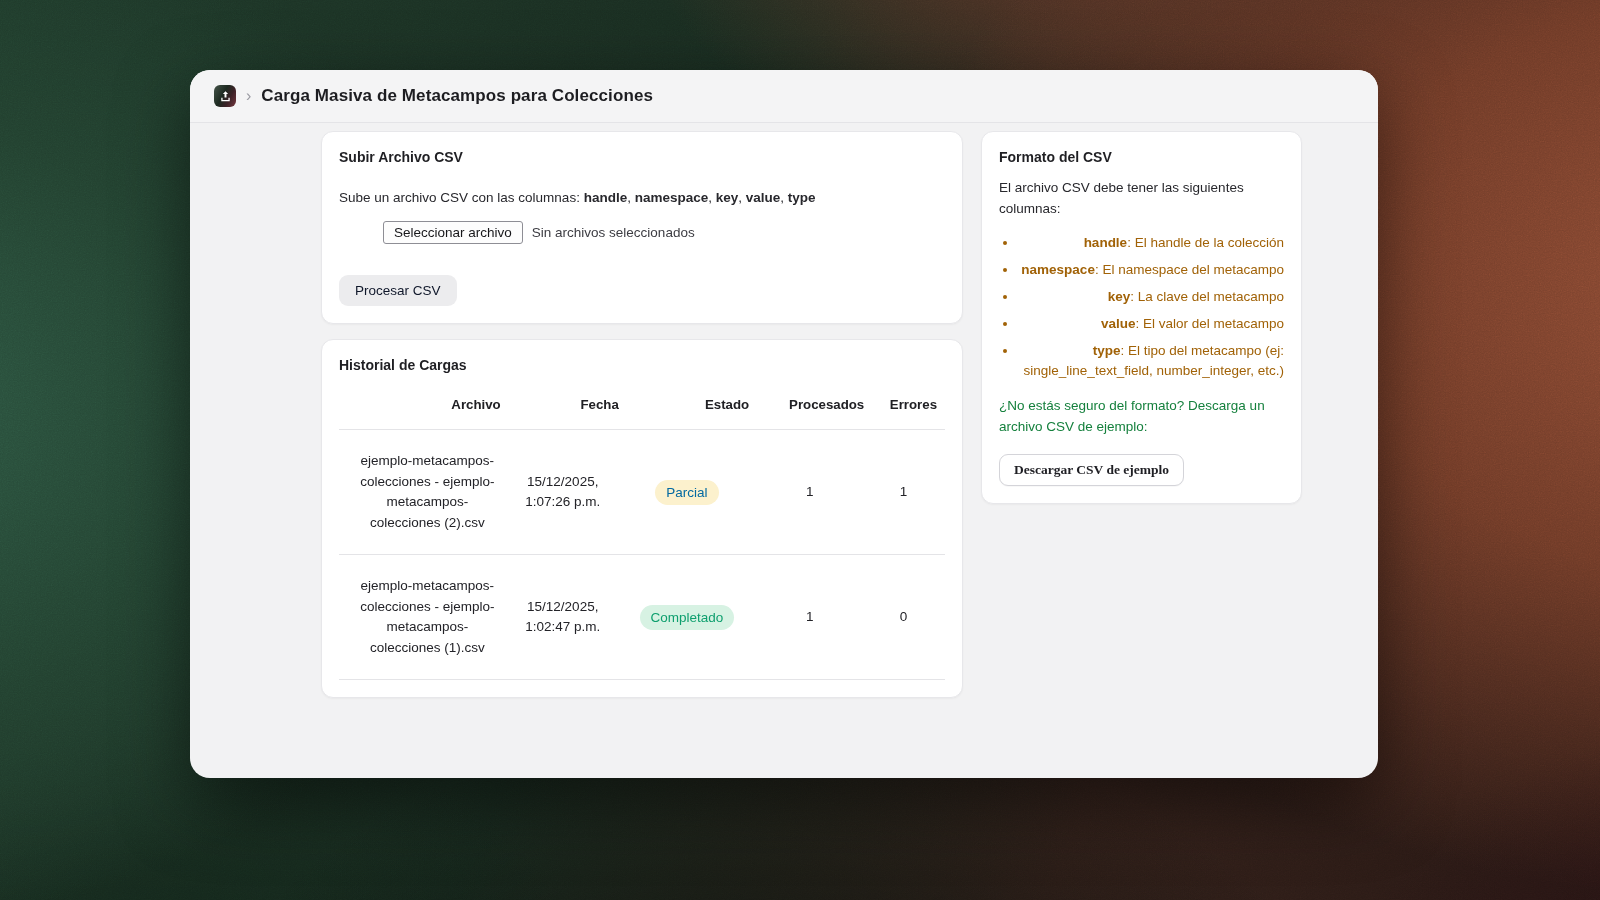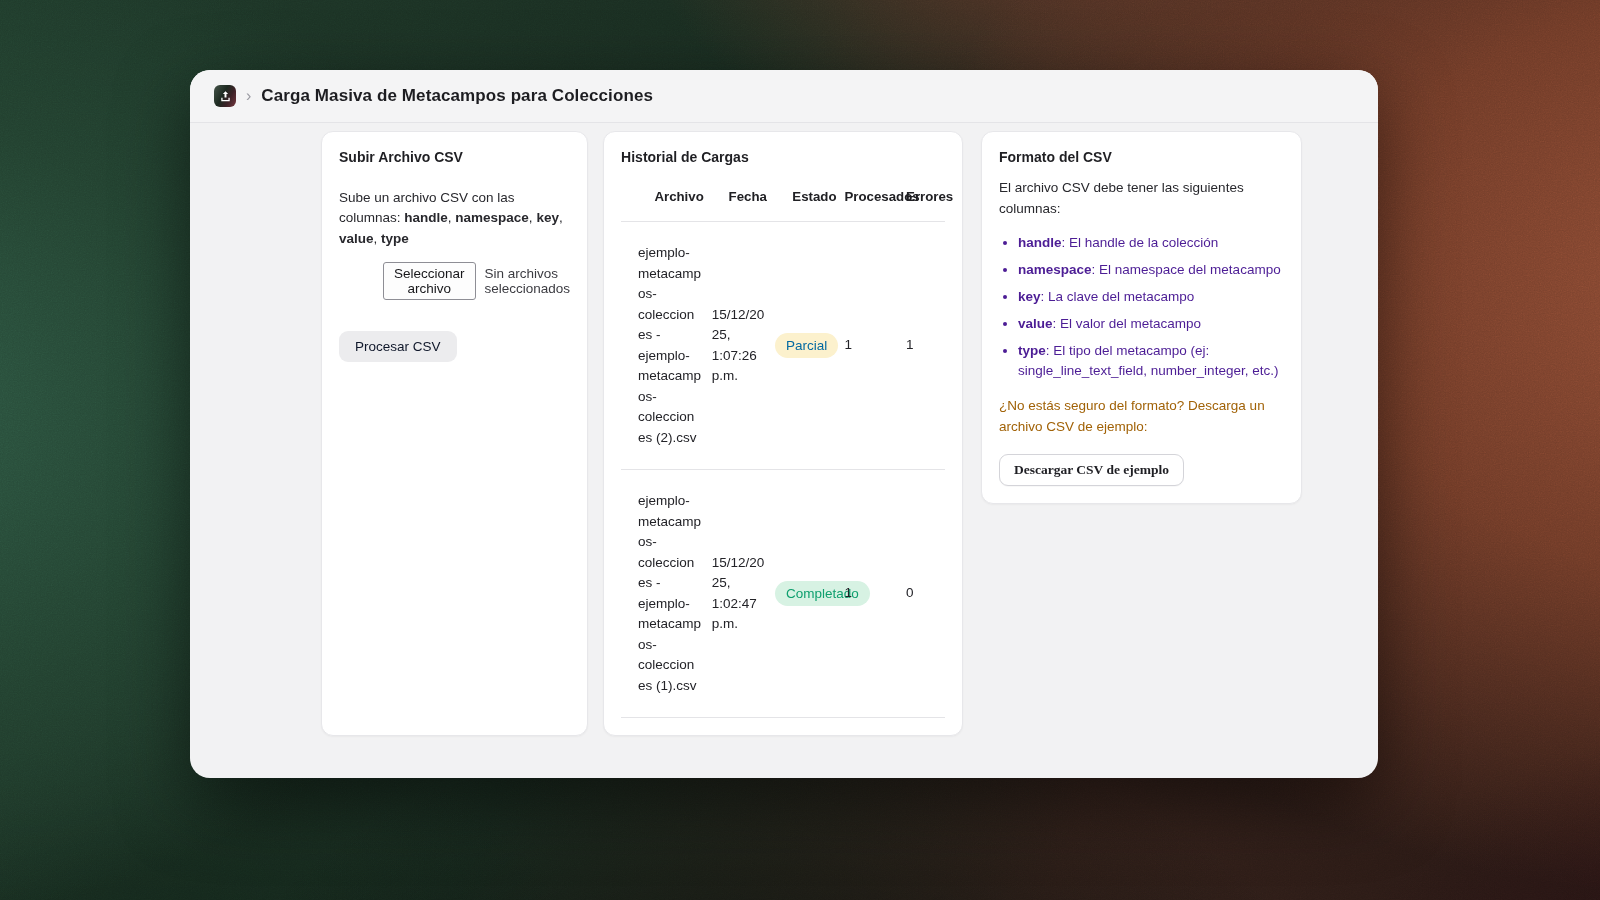--- a/index.html
+++ b/index.html
@@ -47,21 +47,21 @@
   .app-icon svg { width: 13px; height: 13px; }
   .crumb-chevron { color: #9b9ba3; font-size: 16px; margin: 0 10px; line-height: 1; }
   .win-title { font-size: 17px; font-weight: 700; color: #1d1d21; letter-spacing: .1px; }
 
   
   .content {
     padding: 8px 76px 20px 131px;
     display: grid; grid-template-columns: 642px 321px; gap: 15px 18px;
     align-items: start;
   }
-  .col-left { display: flex; flex-direction: row; gap: 15px; }
+  .col-left { display: flex; flex-direction: column; gap: 15px; }
 
   .card {
     background: #ffffff; border: 1px solid #e7e7ea; border-radius: 12px;
     box-shadow: 0 1px 2px rgba(0,0,0,.04);
     padding: 17px;
   }
   .card h2 { font-size: 14px; font-weight: 700; color: #1f1f23; }
 
   
   .upload-desc { font-size: 13.5px; color: #28282d; margin-top: 23px; line-height: 1.5; }
@@ -88,33 +88,33 @@
   .history-table col.c-proc { width: 19%; }
   .history-table col.c-err { width: 12%; }
   .history-table th {
     text-align: right; font-size: 13.25px; font-weight: 700; color: #202024;
     padding: 10px 8px 17px 0; border-bottom: 1px solid #e4e4e7;
   }
   .history-table th:first-child, .history-table td:first-child { padding-left: 17px; }
   .history-table td {
     font-size: 13.5px; color: #232328; line-height: 1.52;
     padding: 21px 10px 21px 0; border-bottom: 1px solid #e4e4e7;
-    vertical-align: middle; word-wrap: break-word;
+    vertical-align: middle; word-wrap: break-word; text-align: center;
   }
   .badge {
     display: inline-block; font-size: 13.5px; line-height: 1;
     padding: 6px 11px; border-radius: 999px; white-space: nowrap;
   }
 
   
   .fmt-text { font-size: 13.5px; color: #28282d; line-height: 1.55; margin-top: 13px; }
   .fmt-list { margin: 13px 0 0 0; padding-left: 19px; }
-  .fmt-list li { font-size: 13.5px; color: #4c1d95; line-height: 1.55; margin-bottom: 6px; }
+  .fmt-list li { font-size: 13.5px; color: #a16207; line-height: 1.55; margin-bottom: 6px; text-align: right; }
   .fmt-list li b { font-weight: 700; }
-  .fmt-outro { font-size: 13.5px; color: #a16207; line-height: 1.55; margin-top: 14px; }
+  .fmt-outro { font-size: 13.5px; color: #15803d; line-height: 1.55; margin-top: 14px; }
   .download-btn {
     margin-top: 16px; font-family: Liberation Serif, serif; font-size: 13.5px; font-weight: 600;
     color: #1f1f24; background: #ffffff; border: 1px solid #d4d4d9; border-radius: 9px;
     padding: 7px 14px; cursor: pointer; box-shadow: 0 1px 1px rgba(0,0,0,.03);
   }
 </style>
 </head>
 <body>
 
 <div class="bg"></div>

